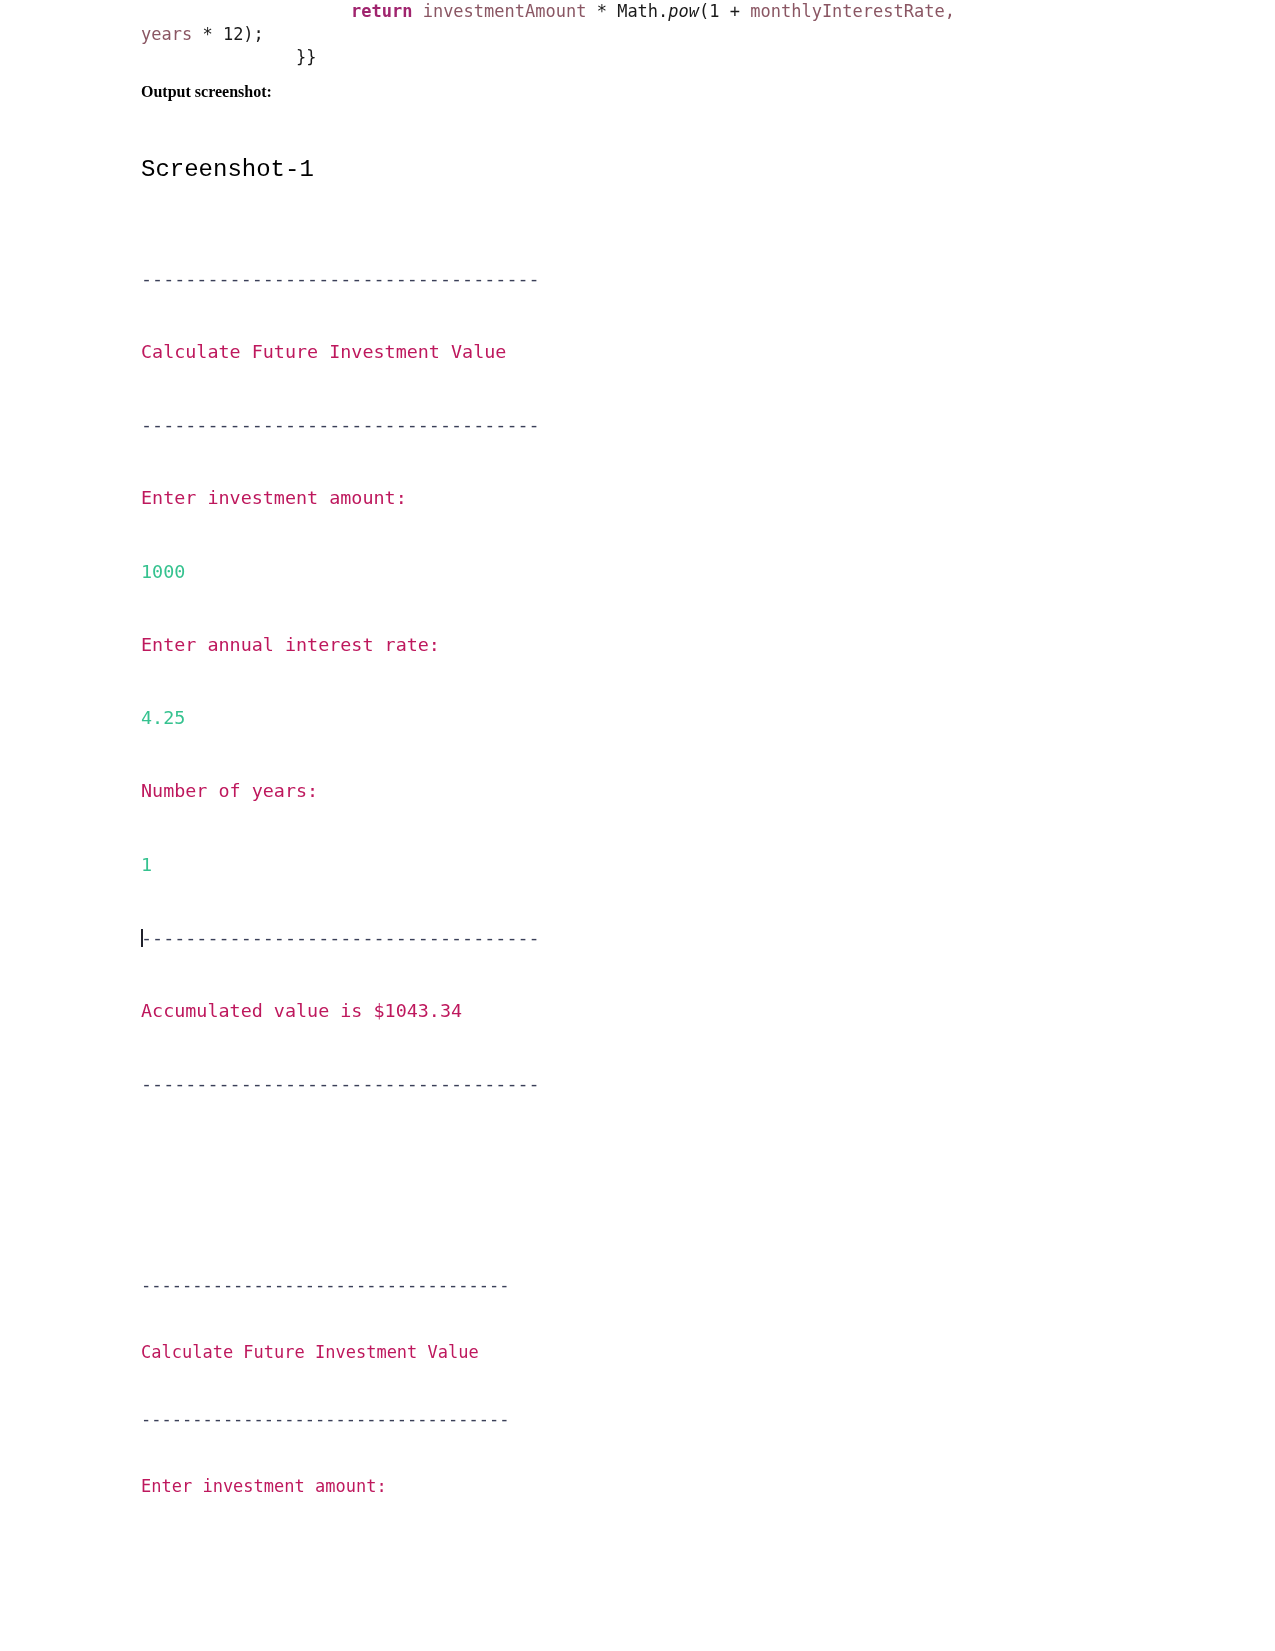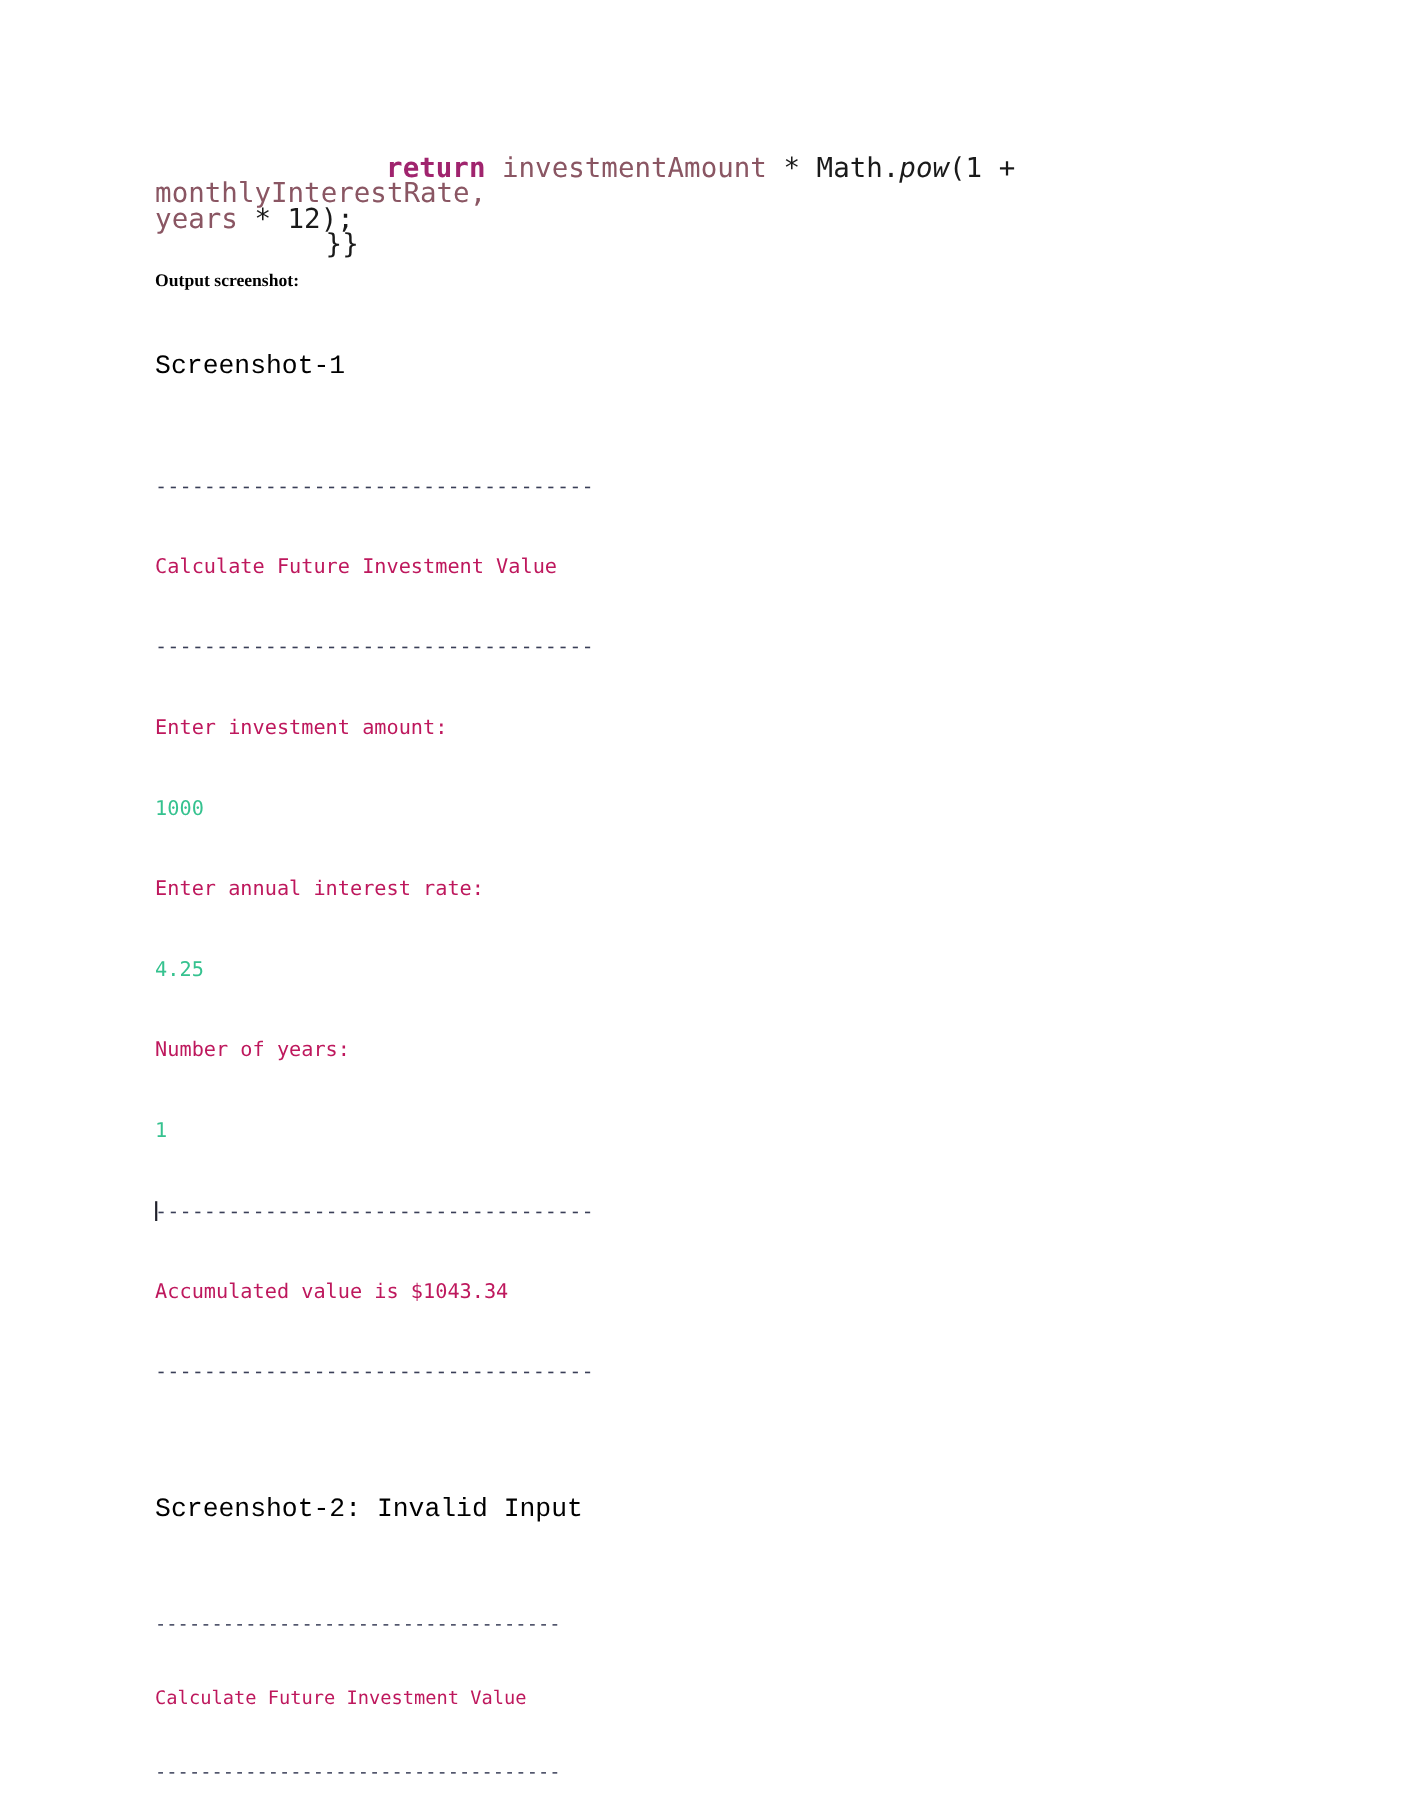--- a/index.html
+++ b/index.html
@@ -25,26 +25,25 @@
   .content {
     position: absolute;
     left: 141px;
     top: 0;
     width: 928px;
   }
 
   
   .code-block {
     font-family: "DejaVu Sans Mono", monospace;
-    font-size: 25px;
+    font-size: 17px;
     line-height: 23px;
     white-space: pre-wrap;
     word-break: break-word;
     margin: 0;
-    padding-top: 141px;
   }
   .kw-return { color: #a0246e; font-weight: bold; }
   .ident     { color: #8a5663; }
   .plain     { color: #1a1a1a; }
   .meth      { color: #1a1a1a; font-style: italic; }
 
   
   h2.sec-head {
     font-family: "Liberation Serif", serif;
     font-size: 16px;
@@ -123,21 +122,20 @@
       <span class="t-line t-in">4.25</span>
       <span class="t-line t-out">Number of years:</span>
       <span class="t-line t-in">1</span>
       <span class="t-line t-rule"><span class="cursor"></span><span>------------------------------------</span></span>
       <span class="t-line t-out">Accumulated value is $1043.34</span>
       <span class="t-line t-rule">------------------------------------</span>
     </div>
 
     <div class="gap-lg"></div>
 
-    <p class="sub-head">Screenshot-2: Invalid Input</p>
 
     <div class="gap-md"></div>
 
     <div class="terminal t2">
       <span class="t-line t-rule">------------------------------------</span>
       <span class="t-line t-out">Calculate Future Investment Value</span>
       <span class="t-line t-rule">------------------------------------</span>
       <span class="t-line t-out">Enter investment amount:</span>
       
       

